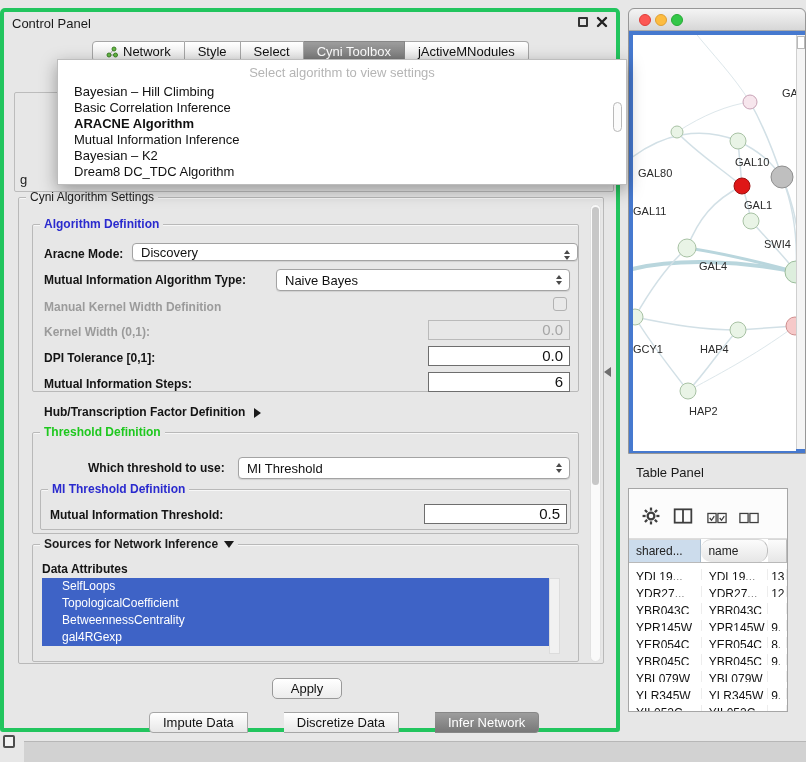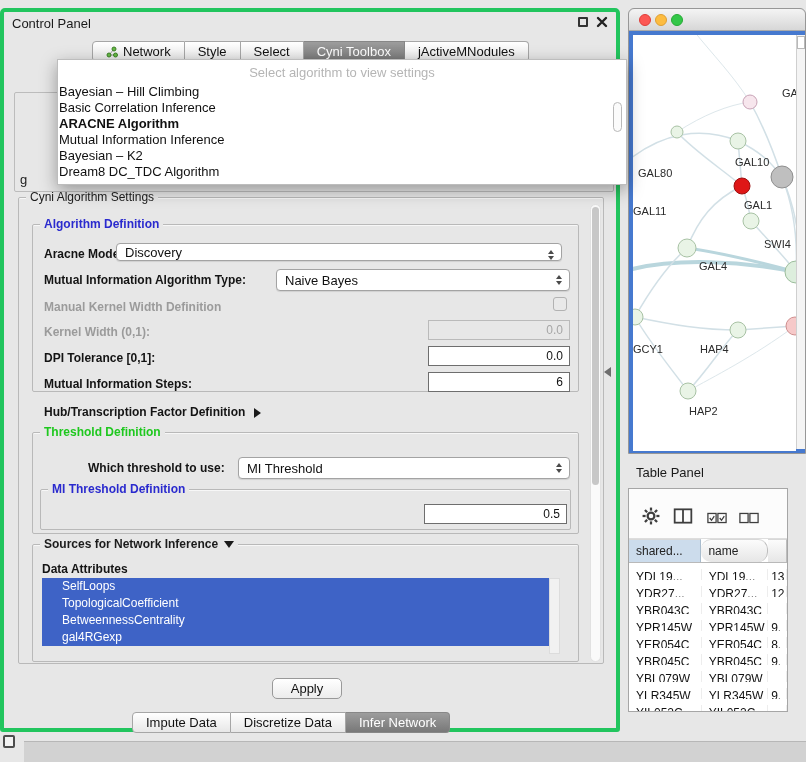--- a/index.html
+++ b/index.html
@@ -12,34 +12,34 @@
   .win-ctrls{position:absolute;right:8px;top:4px;display:flex;gap:8px;align-items:center;}
   .float-box{width:10px;height:10px;border:2px solid #333;border-radius:1px;}
   .seg{display:flex;position:absolute;}
   .seg .tab{font-size:13px;color:#111;background:linear-gradient(#ffffff,#e7e7e7);border:1px solid #a6a6a6;border-left:none;padding:0 13px;height:21px;display:flex;align-items:center;gap:5px;white-space:nowrap;}
   .seg .tab:first-child{border-left:1px solid #a6a6a6;border-radius:4px 0 0 4px;}
   .seg .tab:last-child{border-radius:0 4px 4px 0;}
   .seg .tab.sel{background:linear-gradient(#9d9d9d,#787878);color:#fff;border-color:#878787;}
   
   #algo-popup{position:absolute;left:18px;top:47px;width:570px;background:#fff;border:1px solid #bdbdbd;box-shadow:0 5px 16px rgba(0,0,0,.35);padding:2px 0 4px;z-index:40;margin-left:35px;}
   .pop-ph{font-size:13px;color:#b5b5b5;text-align:center;height:22px;line-height:22px;}
-  .pop-item{font-size:13px;color:#101010;height:16px;line-height:16px;padding-left:1px;white-space:nowrap;}
+  .pop-item{font-size:13px;color:#101010;height:16px;line-height:16px;padding-left:16px;white-space:nowrap;}
   .pop-item.sel{font-weight:bold;}
   .pop-scroll{position:absolute;right:4px;top:42px;width:9px;height:30px;border:1px solid #b9b9b9;border-radius:5px;background:#fbfbfb;}
   .frag-gbox{position:absolute;left:10px;top:80px;width:600px;height:100px;border:1px solid #bcbcbc;border-radius:2px;z-index:5;}
   .frag-g{position:absolute;left:16px;top:160px;font-size:13px;color:#222;z-index:6;}
   
   .gbox{position:absolute;border:1px solid #b9b9b9;border-radius:2px;box-shadow:inset 0 1px 0 rgba(255,255,255,.65);}
   .gtitle{position:absolute;top:-8px;left:7px;background:#e7e7e7;padding:0 4px;font-size:12px;color:#1c1c1c;white-space:nowrap;}
   .gtitle.b{font-weight:bold;}
   .gtitle.blue{color:#2a2ace;}
   .gtitle.green{color:#1ec81e;}
   .lbl{position:absolute;font-size:12px;font-weight:bold;color:#141414;white-space:nowrap;line-height:16px;}
   .lbl.dis{color:#9b9b9b;}
-  .tfield{position:absolute;font-size:12px;text-align:right;padding:1px 6px;background:#fff;border:1px solid #6e6e6e;color:#111;line-height:16px;}
+  .tfield{position:absolute;font-size:15px;text-align:right;padding:1px 6px;background:#fff;border:1px solid #6e6e6e;color:#111;line-height:16px;}
   .tfield.dis{background:#e7e7e7;border-color:#bababa;color:#a6a6a6;}
   .combo{position:absolute;display:flex;align-items:center;background:#fff;border:1px solid #a3a3a3;border-radius:4px;font-size:13px;color:#111;padding-left:8px;box-shadow:0 1px 1px rgba(0,0,0,.1);}
   .combo .cval{flex:1;white-space:nowrap;}
   .arrows{display:flex;flex-direction:column;gap:2px;margin-right:7px;}
   .arrows b{display:block;width:0;height:0;border-left:3.5px solid transparent;border-right:3.5px solid transparent;}
   .arrows .u{border-bottom:4.5px solid #4a4a4a;}
   .arrows .d{border-top:4.5px solid #4a4a4a;}
   .cbox{position:absolute;width:14px;height:14px;border:1px solid #b2b2b2;border-radius:3px;background:#e9e9e9;}
   .tri-r{display:inline-block;width:0;height:0;border-top:5px solid transparent;border-bottom:5px solid transparent;border-left:7px solid #1a1a1a;margin-left:9px;vertical-align:middle;}
   .tri-d{display:inline-block;width:0;height:0;border-left:5px solid transparent;border-right:5px solid transparent;border-top:7px solid #1a1a1a;margin-left:6px;vertical-align:middle;}
@@ -134,21 +134,21 @@
 
   <div class="gbox" style="left:14px;top:185px;width:586px;height:467px;">
     <span class="gtitle">Cyni Algorithm Settings</span>
   </div>
 
   <div class="gbox" style="left:28px;top:212px;width:547px;height:168px;">
     <span class="gtitle b blue">Algorithm Definition</span>
   </div>
 
   <span class="lbl" style="left:40px;top:234px;">Aracne Mode:</span>
-  <div class="combo" style="left:112px;top:231px;width:446px;height:18px;align-items:flex-end;">
+  <div class="combo" style="left:128px;top:231px;width:446px;height:18px;align-items:flex-end;">
     <span class="cval">Discovery</span>
     <span class="arrows">
         <b class="u"></b>
         <b class="d"></b>
       </span>
   </div>
 
   <span class="lbl" style="left:40px;top:260px;">Mutual Information Algorithm Type:</span>
   <div class="combo" style="left:272px;top:257px;width:294px;height:22px;">
     <span class="cval">Naive Bayes</span>
@@ -183,20 +183,21 @@
     <span class="cval">MI Threshold</span>
     <span class="arrows">
         <b class="u"></b>
         <b class="d"></b>
       </span>
   </div>
 
   <div class="gbox" style="left:36px;top:477px;width:531px;height:41px;">
     <span class="gtitle b blue">MI Threshold Definition</span>
   </div>
+  <span class="lbl" style="left:46px;top:495px;">Mutual Information Threshold:</span>
   <span class="tfield" style="left:420px;top:492px;width:143px;height:20px;">0.5</span>
 
   <div class="gbox" style="left:28px;top:532px;width:547px;height:118px;">
     <span class="gtitle b">
       <span>Sources for Network Inference</span><span class="tri-d"></span>
     </span>
   </div>
   <span class="lbl" style="left:38px;top:549px;">Data Attributes</span>
   <div id="attr-list">
       <div class="attr-row">SelfLoops</div>
@@ -205,21 +206,21 @@
       <div class="attr-row">gal4RGexp</div>
     </div>
   <div class="list-scroll"></div>
 
   <div id="settings-scroll">
       <div class="thumb"></div>
     </div>
 
   <div id="apply">Apply</div>
 
-  <div class="seg" style="left:128px;top:700px;">
+  <div class="seg" style="left:145px;top:700px;gap:36px;">
     <div class="tab">
         <span>Impute Data</span>
       </div>
     <div class="tab">
         <span>Discretize Data</span>
       </div>
     <div class="tab sel">
         <span>Infer Network</span>
       </div>
   </div>

